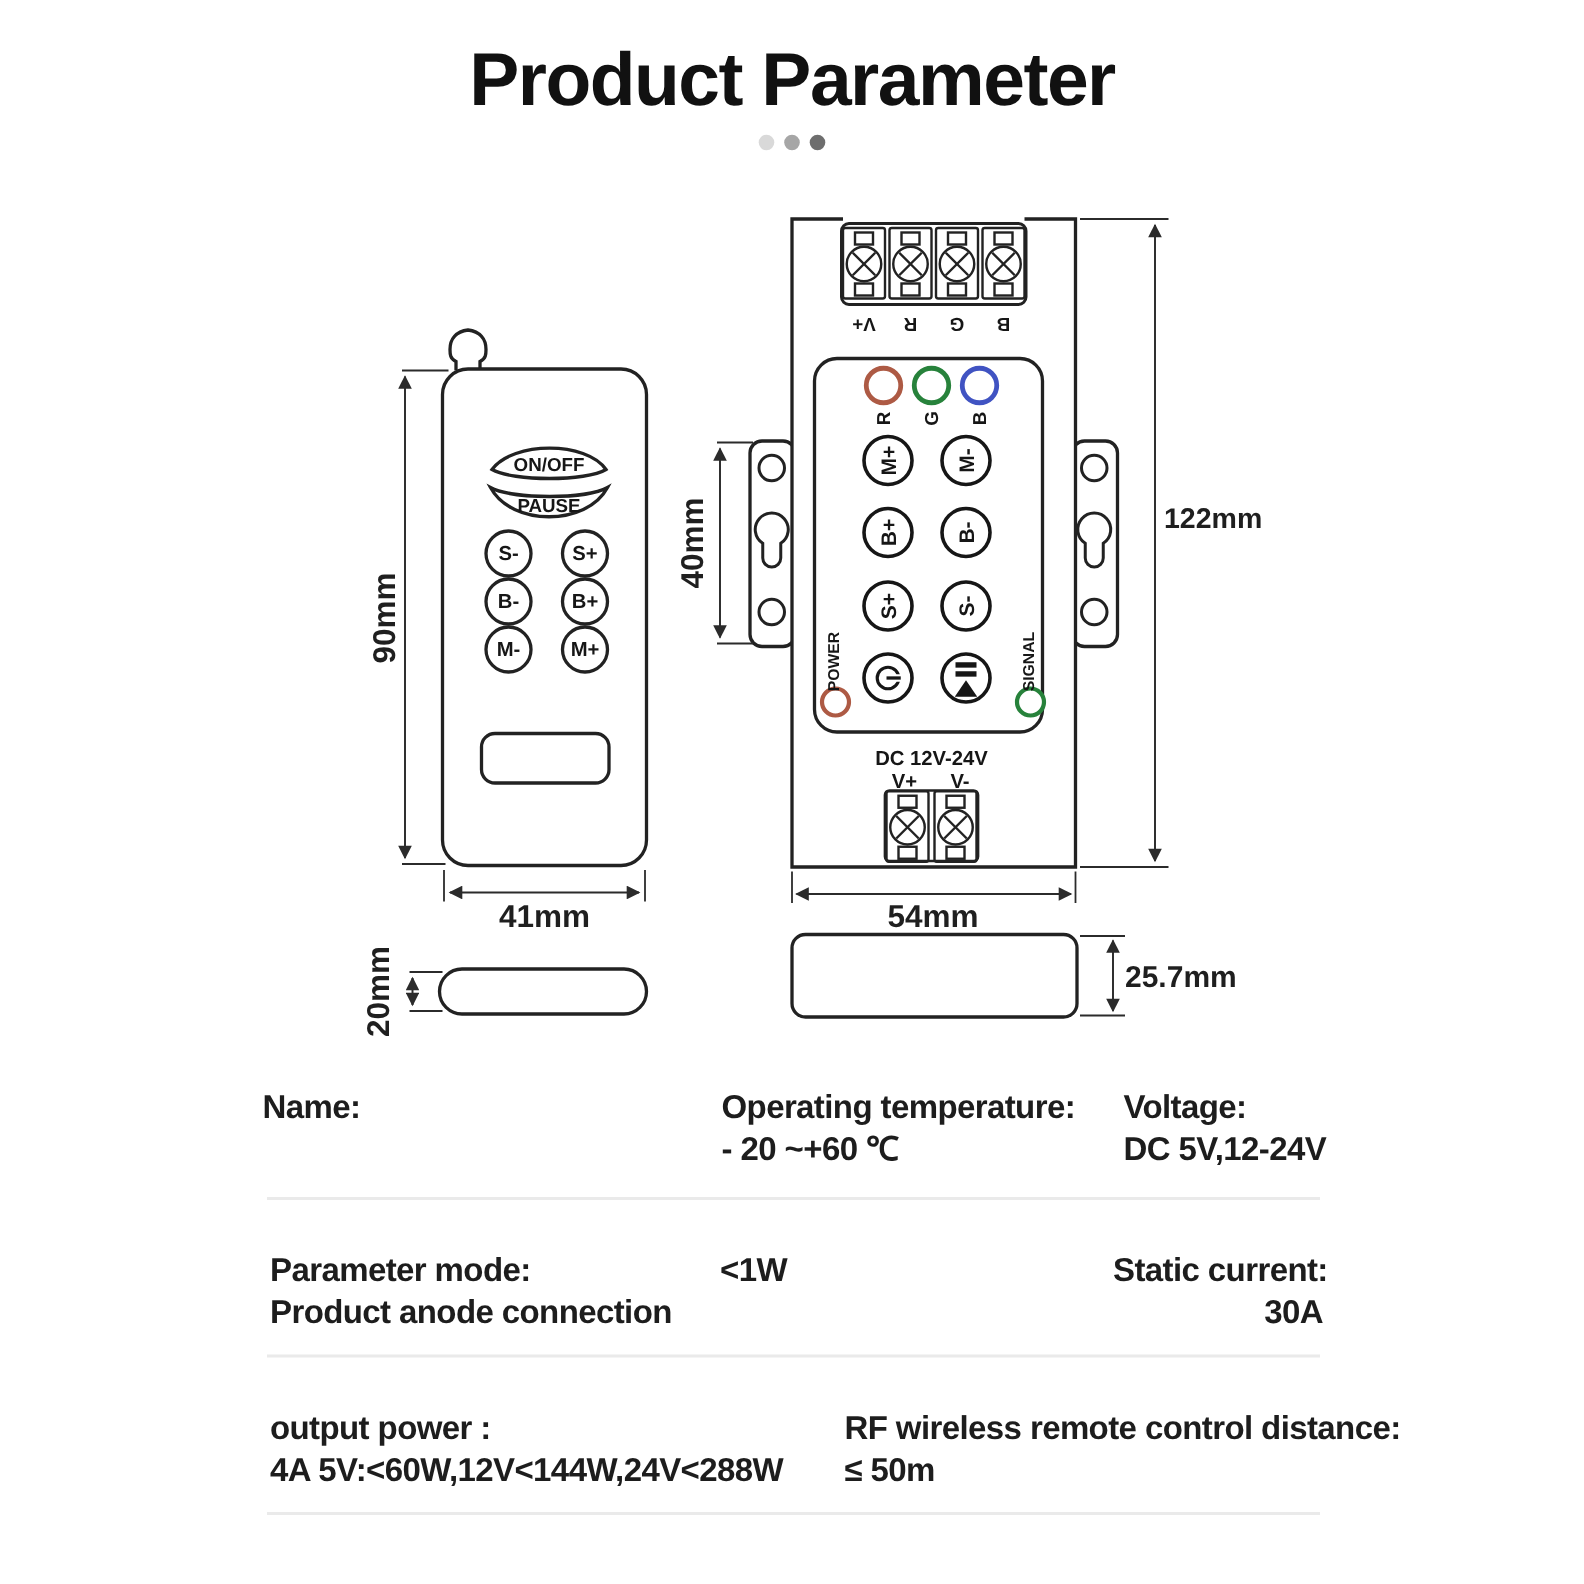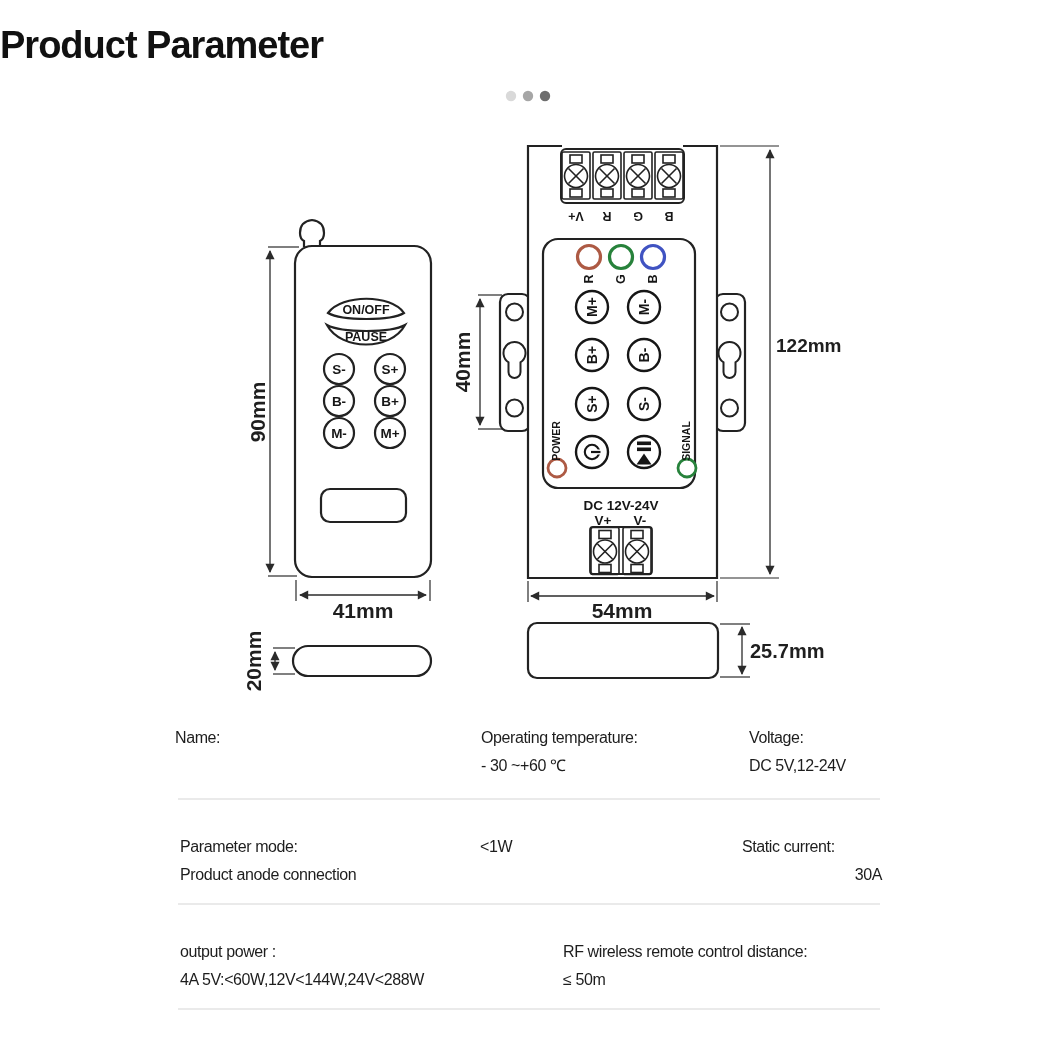--- a/index.html
+++ b/index.html
@@ -1,24 +1,24 @@
 <!DOCTYPE html>
 <html><head>
 <meta charset="utf-8">
 <style>
   html,body{margin:0;padding:0;background:#fff;}
   #page{position:relative;width:1056px;height:1056px;background:#fff;overflow:hidden;
         font-family:"Liberation Sans",sans-serif;color:#1d1d1d;}
-  .title{position:absolute;left:0;top:24px;width:100%;
-         font-size:38px;font-weight:bold;color:#111;letter-spacing:-1px;}
+  .title{position:absolute;left:0;top:24px;width:100%;text-align:center;
+         font-size:50px;font-weight:bold;color:#111;letter-spacing:-1px;}
   .dots{position:absolute;left:0;top:88px;width:100%;text-align:center;}
   svg text{font-family:"Liberation Sans",sans-serif;}
   .diagram{position:absolute;left:0;top:0;}
   .specs .cell{position:absolute;}
-  .specs .lab,.specs .val{font-size:16px;font-weight:normal;letter-spacing:-0.4px;
+  .specs .lab,.specs .val{font-size:22px;font-weight:bold;letter-spacing:-0.4px;
          line-height:28px;white-space:nowrap;}
   .specs .center-val .val{text-align:right;}
   .divider{position:absolute;left:178px;width:702px;height:2px;background:#eaeaea;}
 </style>
 </head>
 <body>
 
 <div id="page">
 
   <div class="title">Product Parameter</div>
@@ -189,21 +189,21 @@
       <text x="750" y="658" font-size="20" text-anchor="start">25.7mm</text>
     </g>
   </svg>
 
   <div class="specs">
     <div class="cell" style="left:175px;top:724px">
       <div class="lab">Name:</div>
     </div>
     <div class="cell" style="left:481px;top:724px">
       <div class="lab">Operating temperature:</div>
-      <div class="val">- 30 ~+60 ℃</div>
+      <div class="val">- 20 ~+60 ℃</div>
     </div>
     <div class="cell" style="left:749px;top:724px">
       <div class="lab">Voltage:</div>
       <div class="val">DC 5V,12-24V</div>
     </div>
     <div class="divider" style="top:798px"></div>
 
     <div class="cell" style="left:180px;top:833px">
       <div class="lab">Parameter mode:</div>
       <div class="val">Product anode connection</div>

